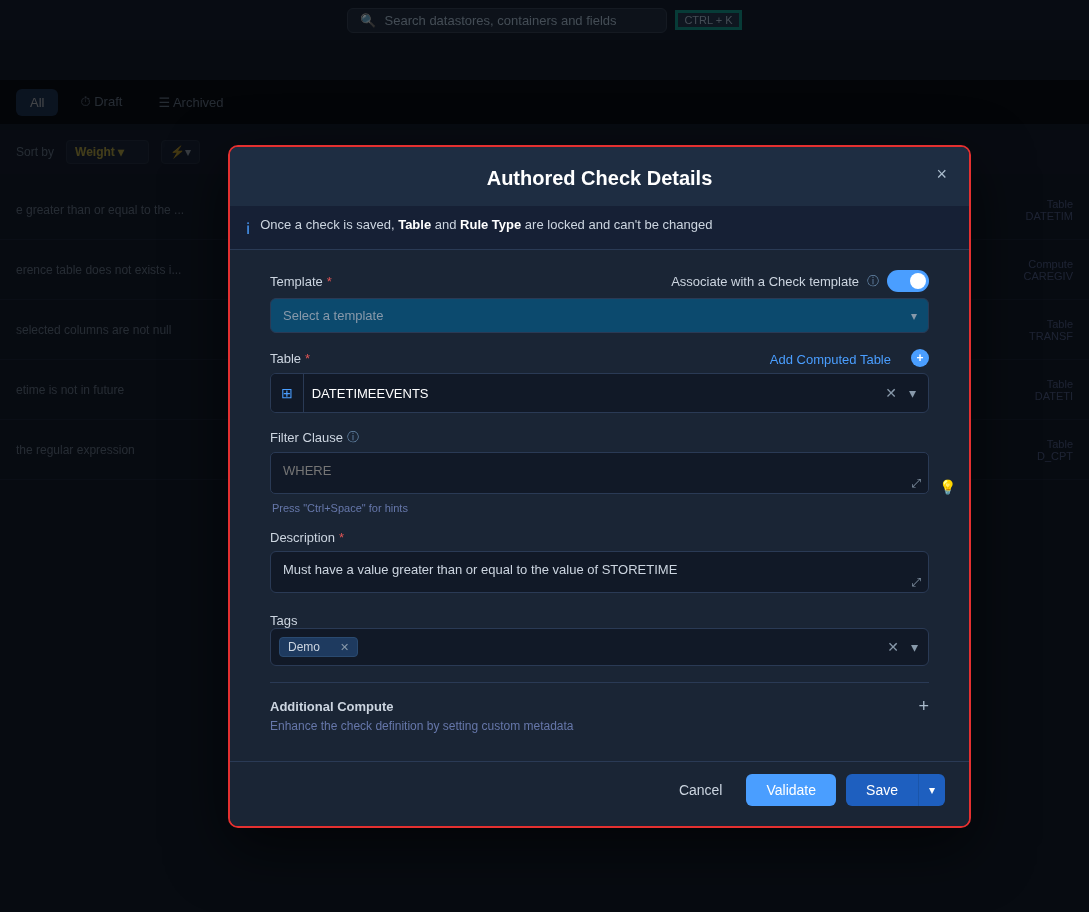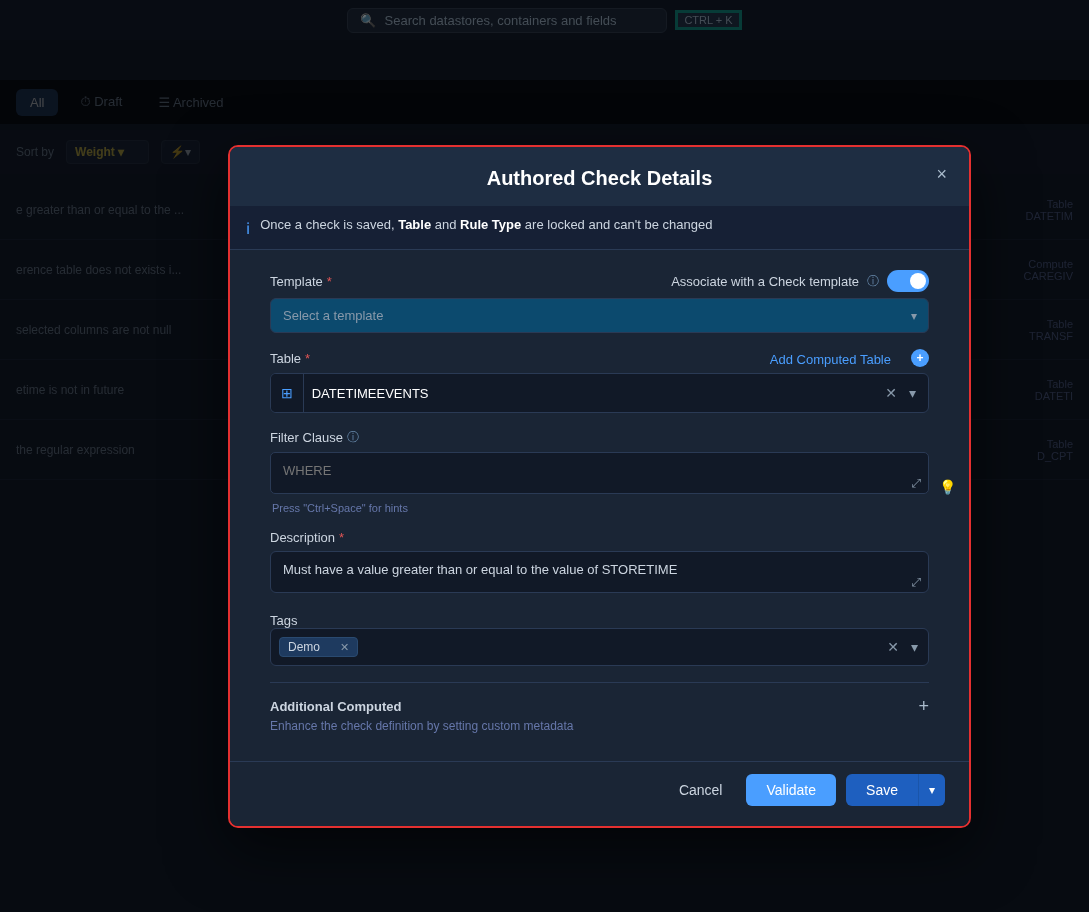--- a/index.html
+++ b/index.html
@@ -691,21 +691,21 @@
         </div>
         <div class="tags-actions">
           <button class="icon-btn">✕</button>
           <button class="icon-btn">▾</button>
         </div>
       </div>
     </div>
 
     <div class="metadata-section">
       <div class="metadata-header">
-        <span class="metadata-title">Additional Computed</span>
+        <span class="metadata-title">Additional Compute</span>
         <button class="metadata-add-btn">+</button>
       </div>
       <div class="metadata-desc">Enhance the check definition by setting custom metadata</div>
     </div>
 
   </div>
 
   <div class="modal-footer">
     <button class="btn-cancel">Cancel</button>
     <button class="btn-validate">Validate</button>

